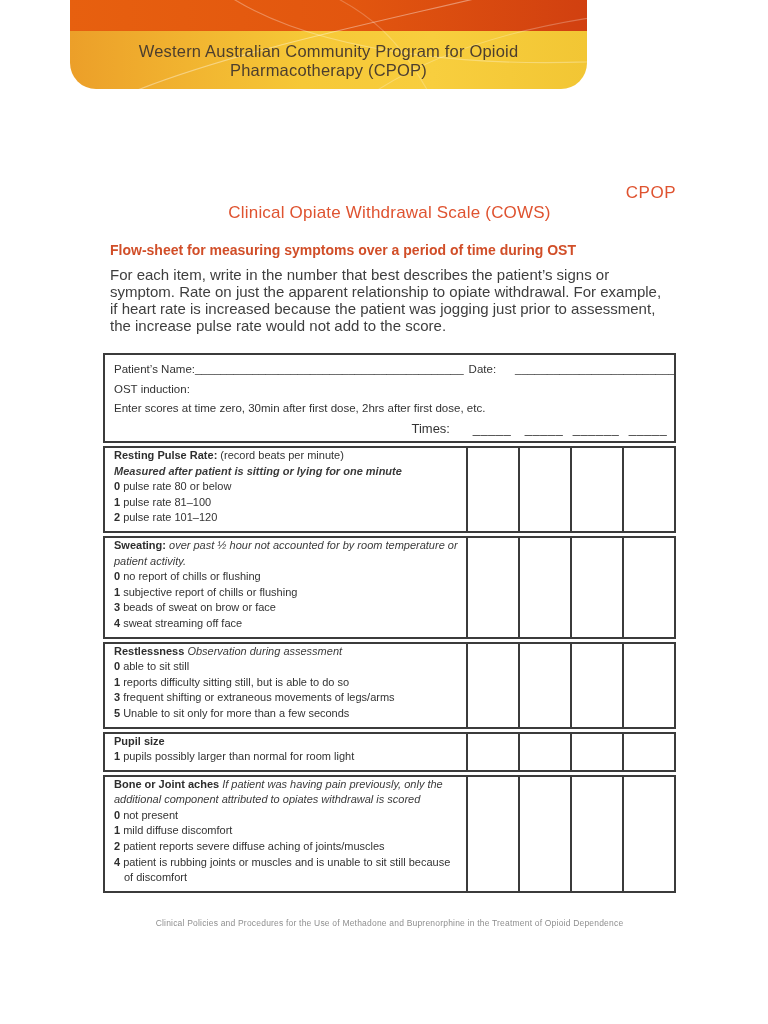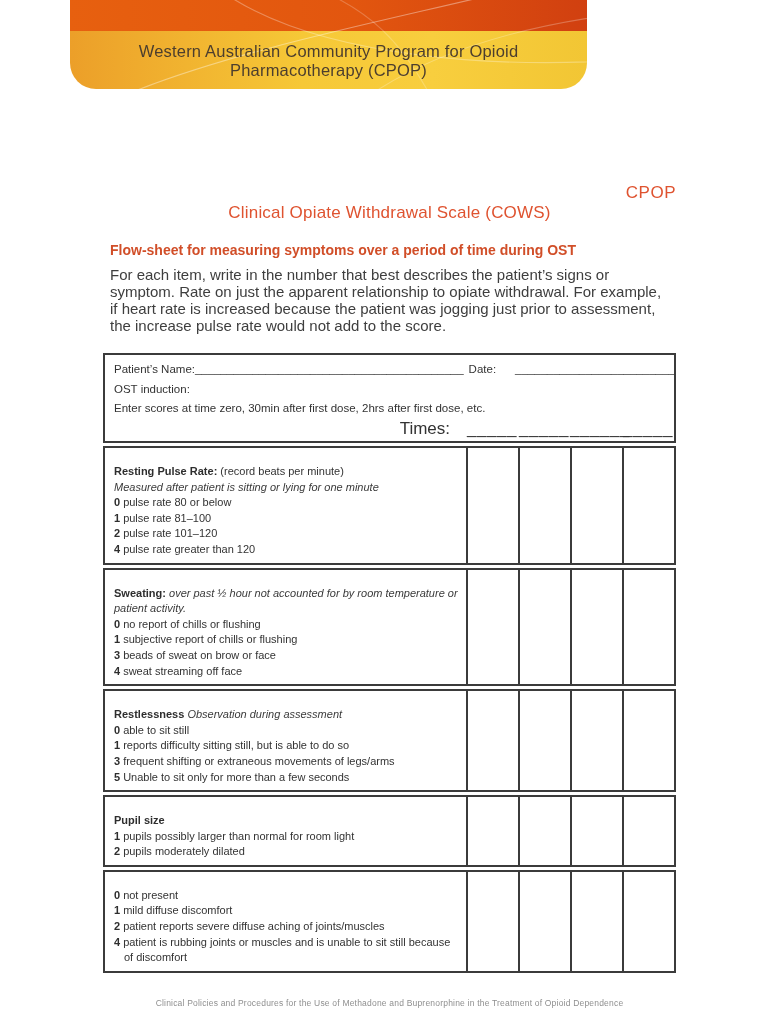--- a/index.html
+++ b/index.html
@@ -45,34 +45,34 @@
     font-size:15px; line-height:17px; color:#3e3e3e;
   }
   
   .cows-table { margin-top:19px; width:573px; box-sizing:border-box; font-size:11px; color:#333; }
   .thead {
     box-sizing:border-box; border:2px solid #3b3b3b; width:573px;
     padding:5px 0 3px 0; line-height:19.5px;
   }
   .thead .hline { padding:0 8px 0 9px; white-space:nowrap; overflow:hidden; font-size:11.5px; }
   .date-label { margin-left:5px; margin-right:19px; }
-  .times-row { display:flex; justify-content:flex-end; align-items:flex-end; font-size:17px; }
+  .times-row { display:flex; justify-content:flex-end; align-items:flex-end; font-size:13px; }
   .times-label { margin-right:16px; }
   .time-slot { width:52px; text-align:center; letter-spacing:0.5px; box-sizing:border-box; }
   .trow {
     display:flex; box-sizing:border-box; border:2px solid #3b3b3b; width:573px;
     margin-top:3px; align-items:stretch;
   }
   .tcell-text {
-    flex:1; box-sizing:border-box; padding:16px 8px 5px 9px; line-height:15.6px;
+    flex:1; box-sizing:border-box; padding:0 8px 5px 9px; line-height:15.6px;
   }
   .score-cell { width:52px; box-sizing:border-box; border-left:2px solid #3b3b3b; }
   .ihead b { color:#2e2e2e; }
   .ihead i { color:#3a3a3a; }
-  .item-note { font-style:italic; color:#3a3a3a; }
+  .item-note { font-style:italic; color:#3a3a3a;font-weight:bold; }
   .opt { padding-left:10px; text-indent:-10px; }
   .opt b { color:#2e2e2e; margin-right:3px; }
   
   .footer-note {
     margin-top:25px; width:573px; text-align:center;
     font-size:8.5px; color:#8f8f8f; letter-spacing:0.2px;
   }
 </style>
 </head>
 <body>
@@ -119,21 +119,20 @@
         </div>
       </div>
 
       <div class="trow">
         <div class="tcell-text">
           <div class="ihead"><b>Resting Pulse Rate:</b><span> (record beats per minute)</span></div>
           <div class="item-note">Measured after patient is sitting or lying for one minute</div>
           <div class="opt"><b>0</b><span>pulse rate 80 or below</span></div>
           <div class="opt"><b>1</b><span>pulse rate 81–100</span></div>
           <div class="opt"><b>2</b><span>pulse rate 101–120</span></div>
-          <div class="opt"><b>4</b><span>pulse rate greater than 120</span></div>
         </div>
         <div class="score-cell"></div>
         <div class="score-cell"></div>
         <div class="score-cell"></div>
         <div class="score-cell"></div>
       </div>
 
       <div class="trow">
         <div class="tcell-text">
           <div class="ihead"><b>Sweating:</b><i> over past ½ hour not accounted for by room temperature or patient activity.</i></div>
@@ -159,30 +158,30 @@
         <div class="score-cell"></div>
         <div class="score-cell"></div>
         <div class="score-cell"></div>
         <div class="score-cell"></div>
       </div>
 
       <div class="trow">
         <div class="tcell-text">
           <div class="ihead"><b>Pupil size</b></div>
           <div class="opt"><b>1</b><span>pupils possibly larger than normal for room light</span></div>
-          <div class="opt"><b>2</b><span>pupils moderately dilated</span></div>
         </div>
         <div class="score-cell"></div>
         <div class="score-cell"></div>
         <div class="score-cell"></div>
         <div class="score-cell"></div>
       </div>
 
       <div class="trow">
         <div class="tcell-text">
+          <div class="ihead"><b>Bone or Joint aches</b><i> If patient was having pain previously, only the additional component attributed to opiates withdrawal is scored</i></div>
           <div class="opt"><b>0</b><span>not present</span></div>
           <div class="opt"><b>1</b><span>mild diffuse discomfort</span></div>
           <div class="opt"><b>2</b><span>patient reports severe diffuse aching of joints/muscles</span></div>
           <div class="opt"><b>4</b><span>patient is rubbing joints or muscles and is unable to sit still because of discomfort</span></div>
         </div>
         <div class="score-cell"></div>
         <div class="score-cell"></div>
         <div class="score-cell"></div>
         <div class="score-cell"></div>
       </div>

